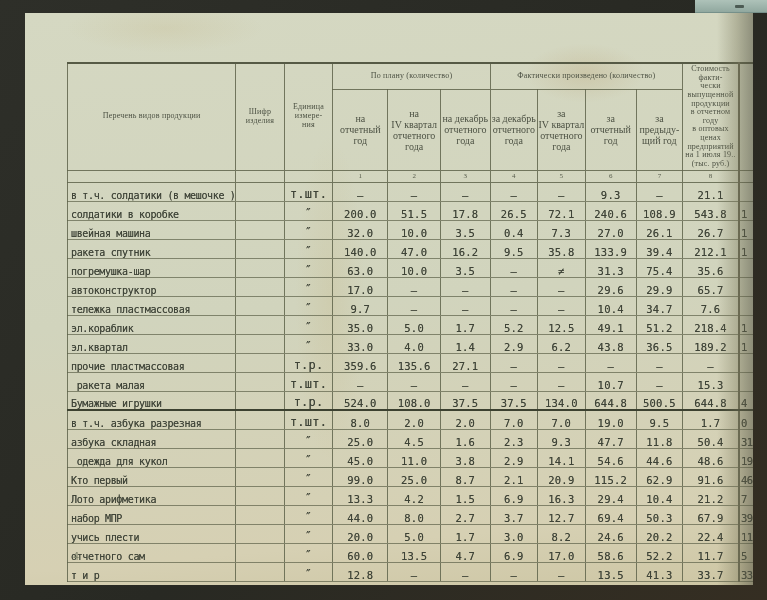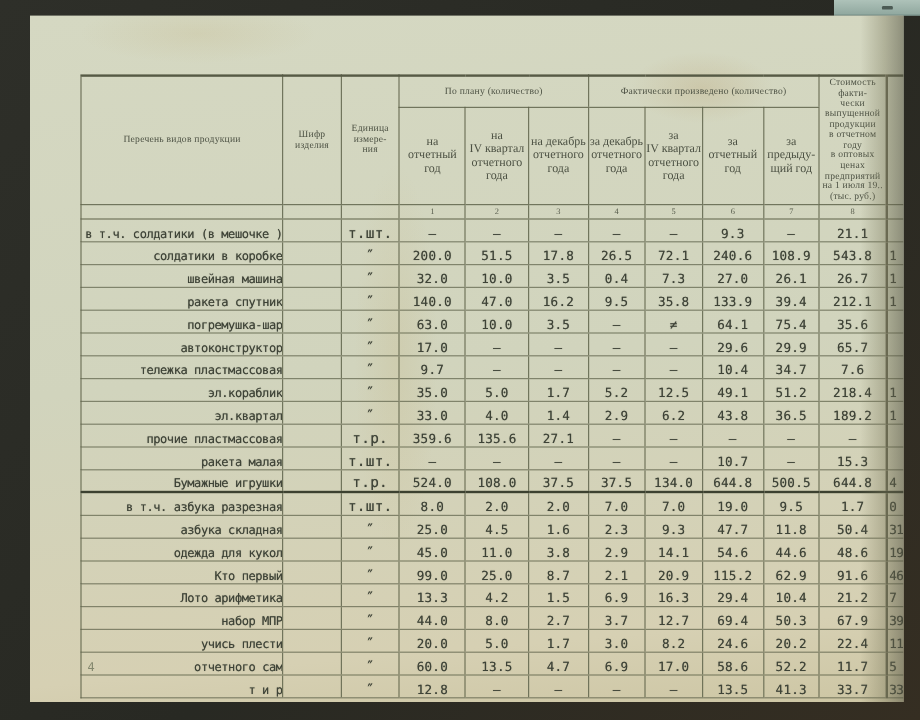--- a/index.html
+++ b/index.html
@@ -57,21 +57,21 @@
   }
 
   tbody tr{height:19px}
   tbody td{
     vertical-align:bottom;padding-bottom:1px;
     border-bottom:1px solid rgba(92,97,72,.7);
     font-size:10.5px;color:#3e4337;letter-spacing:.2px;text-align:center;
     text-shadow:0 0 .6px rgba(62,67,55,.7);
   }
   tbody tr.heavy td{border-bottom:2.5px solid #3c4130;}
-  tbody td.name{text-align:right;padding-left:3px;white-space:pre;font-size:10px;letter-spacing:-.35px;}
+  tbody td.name{text-align:left;padding-left:3px;white-space:pre;font-size:10px;letter-spacing:-.35px;}
   tbody td.unit{font-size:12px;}
   tbody td.part{text-align:left;padding-left:1px;letter-spacing:-.5px;}
 
   .page-number{
     position:absolute;left:48px;top:538px;z-index:3;
     font-family:"DejaVu Sans Mono",monospace;font-size:10px;color:#84886f;
   }
 </style>
 </head>
 <body>
@@ -225,21 +225,21 @@
 
   <tr>
     <td class="name">погремушка-шар</td>
     <td class="code"></td>
     <td class="unit">″</td>
     <td class="val">63.0</td>
     <td class="val">10.0</td>
     <td class="val">3.5</td>
     <td class="val">–</td>
     <td class="val">≠</td>
-    <td class="val">64.1</td>
+    <td class="val">31.3</td>
     <td class="val">75.4</td>
     <td class="val">35.6</td>
     <td class="part cut"></td>
   </tr>
 
   <tr>
     <td class="name">автоконструктор</td>
     <td class="code"></td>
     <td class="unit">″</td>
     <td class="val">17.0</td>

